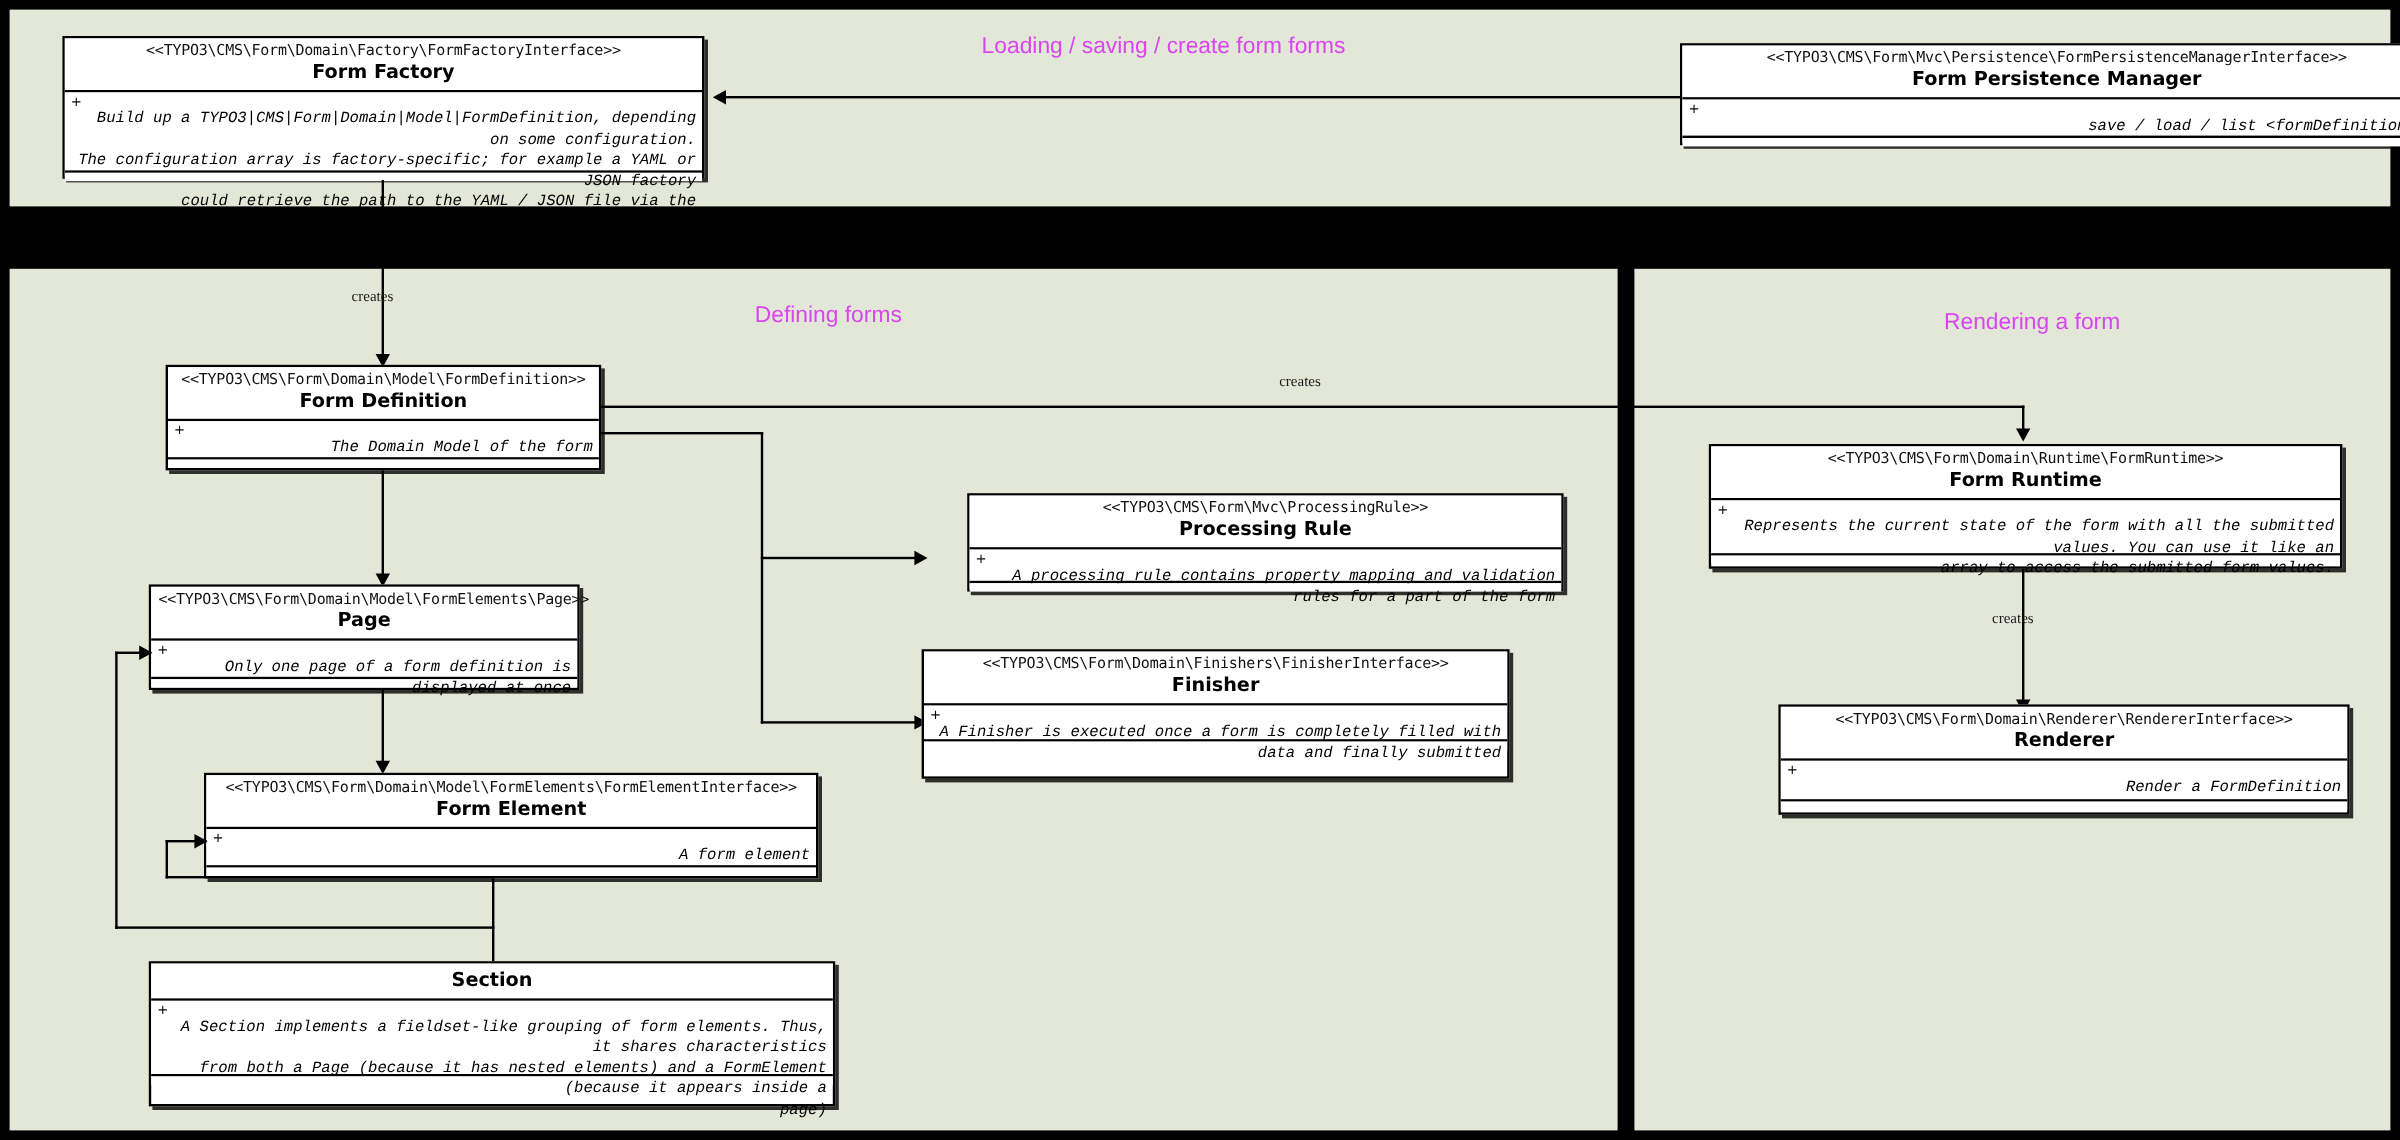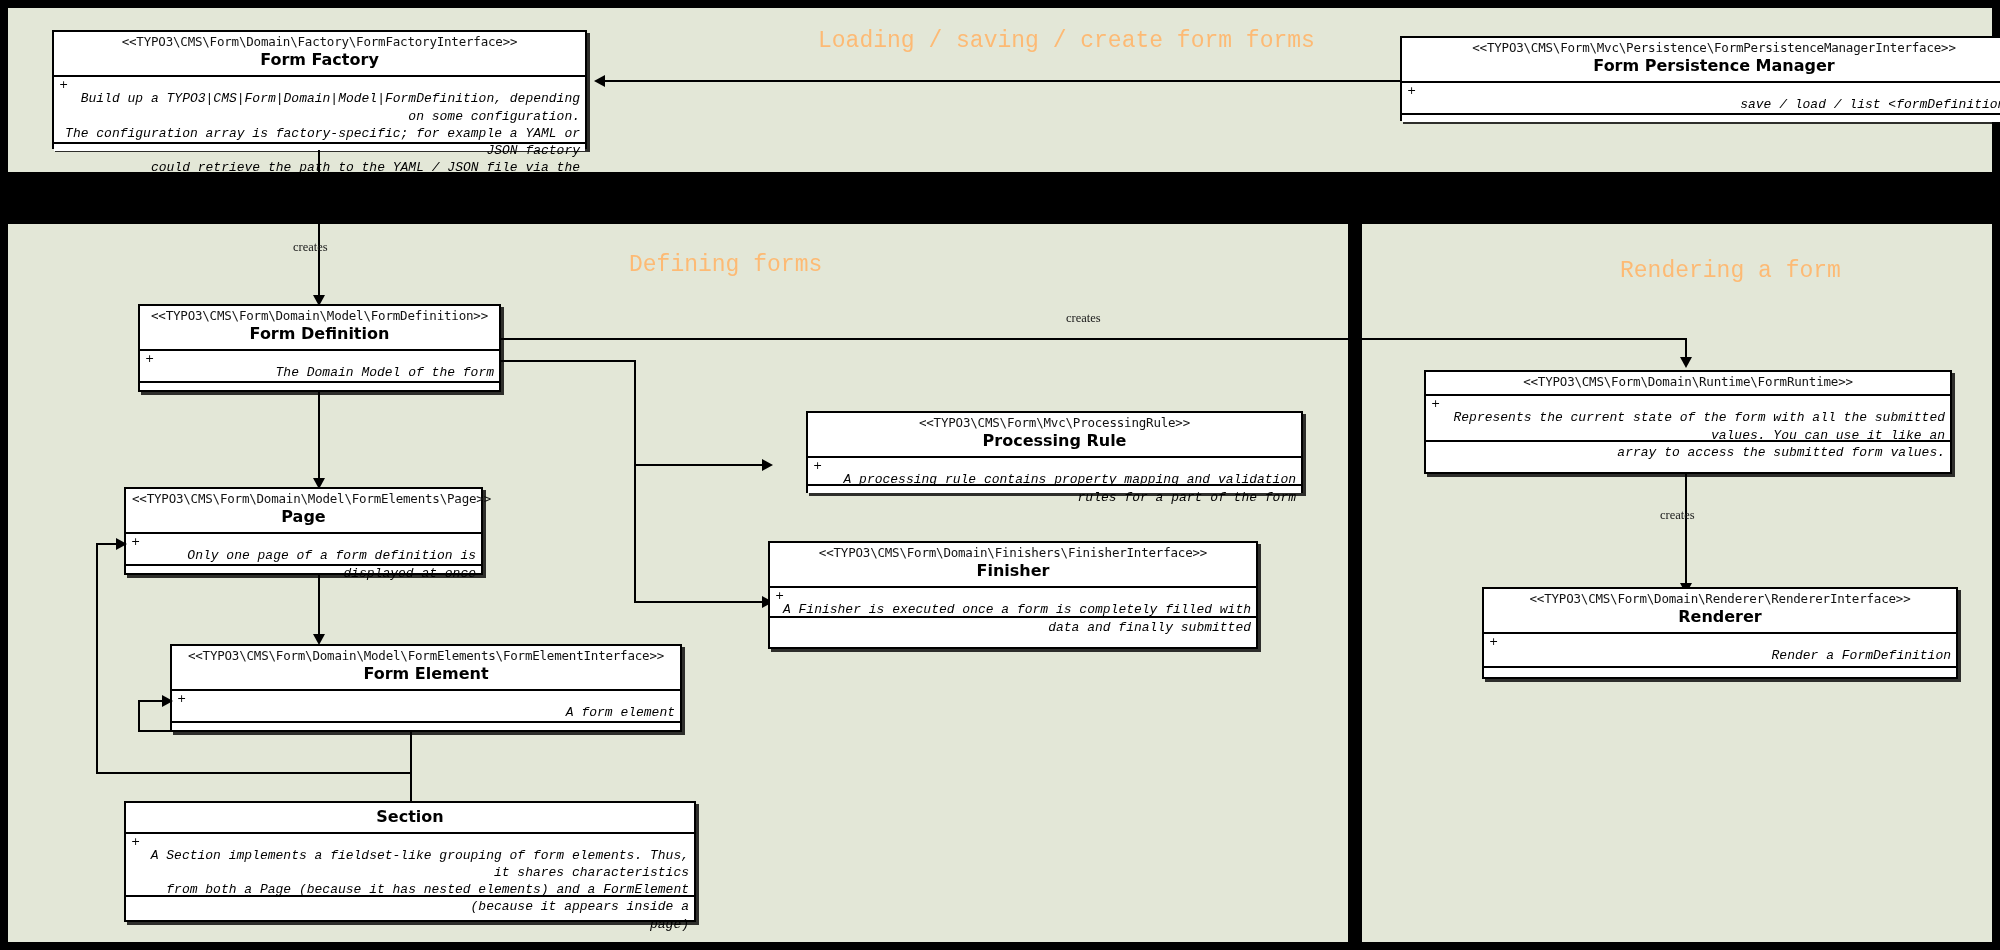--- a/index.html
+++ b/index.html
@@ -20,23 +20,23 @@
   }
 
   
   .panel {
     position: absolute;
     background: #e3e7d7;
     box-sizing: border-box;
   }
   .panel-title {
     position: absolute;
-    font-family: Liberation Mono, monospace;
-    font-size: 23px;
-    color: #fdba74;
+    font-family: Liberation Sans, sans-serif;
+    font-size: 19px;
+    color: #d946ef;
     white-space: nowrap;
   }
 
   
   .uml {
     position: absolute;
     box-sizing: border-box;
     background: #ffffff;
     border: 2px solid #000000;
     box-shadow: 3px 3px 0 0 rgba(0,0,0,0.80);
@@ -274,20 +274,21 @@
   <div class="arrow arrow-right" style="left:162px; top:695px;"></div>
 
   <div class="ln lnv" style="left:96px; top:543px; height:231px;"></div>
   <div class="ln lnh" style="left:96px; top:772px; width:316px;"></div>
   <div class="ln lnh" style="left:96px; top:543px; width:30px;"></div>
   <div class="arrow arrow-right" style="left:116px; top:538px;"></div>
 
   <div class="uml" style="left:1424px; top:370px; width:528px; height:104px;">
     <div class="uml-head">
       <div class="uml-stereo">&lt;&lt;TYPO3\CMS\Form\Domain\Runtime\FormRuntime&gt;&gt;</div>
+      <div class="uml-name">Form Runtime</div>
     </div>
     <div class="uml-body" style="height:46px;">
       <div class="uml-plus">+</div>
       <div class="uml-desc">Represents the current state of the form with all the submitted values. You can use it like an
 array to access the submitted form values.</div>
     </div>
     <div class="uml-foot"></div>
   </div>
 
   <div class="ln lnv" style="left:1685px; top:474px; height:114px;"></div>

